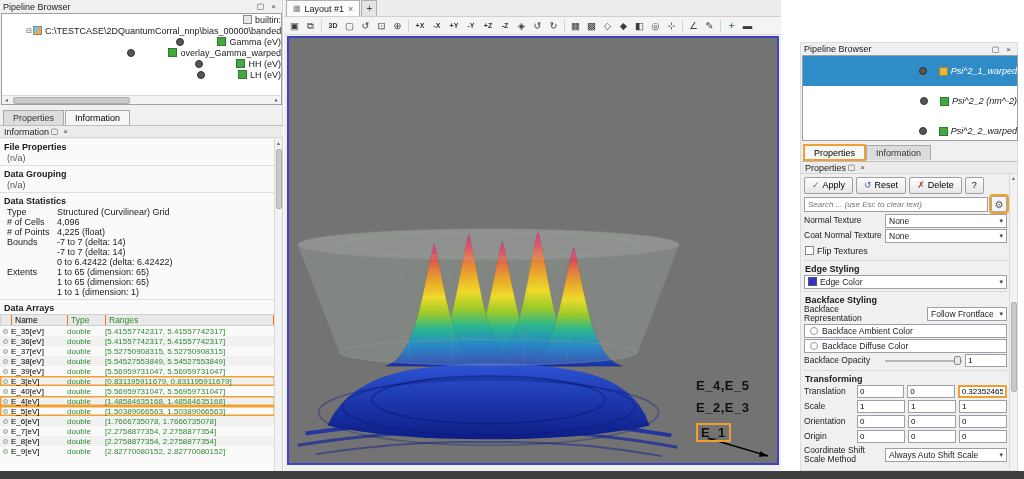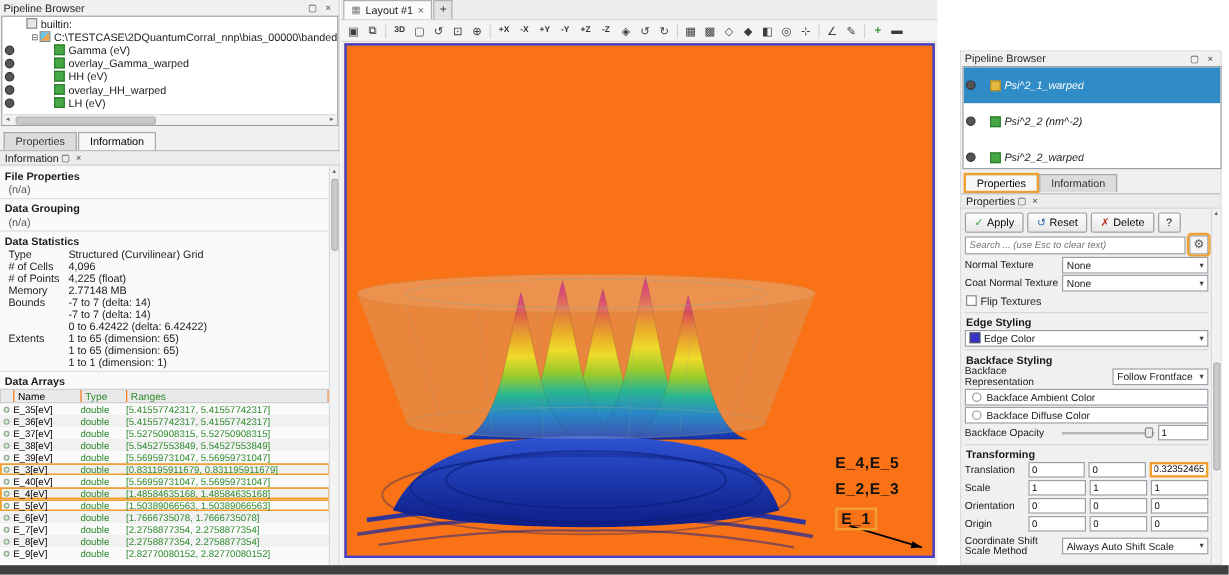--- a/index.html
+++ b/index.html
@@ -11,21 +11,21 @@
   .titlebar .spacer { flex:1; }
   .winbtn { width:11px; height:11px; display:flex; align-items:center; justify-content:center; font-size:8px; color:#444; cursor:default; }
   .tabs { display:flex; gap:1px; padding-left:3px; align-items:flex-end; }
   .tab { height:15px; padding:0 9px; display:flex; align-items:center; font-size:9px; background:#dcdcdc; border:1px solid #a9a9a9; border-bottom:none; color:#333; }
   .tab.active { background:#f7f7f7; color:#000; }
   .tab.annot { outline:2px solid #F0A030; outline-offset:-1px; }
   .panelbar { height:13px; background:#ececec; border-top:1px solid #bdbdbd; border-bottom:1px solid #d5d5d5; display:flex; align-items:center; padding:0 4px; font-size:9px; }
 
   
   .treebox { background:#fff; border:1px solid #9aa0a6; position:absolute; overflow:hidden; }
-  .tree-row { display:flex; align-items:center; height:11px; white-space:nowrap; }
+  .tree-row { display:flex; align-items:center; height:11px; white-space:nowrap;justify-content:flex-end; }
   .rp .tree-row { height:30px;font-style:italic; }
   .tree-row.selected { background:#308CC6; color:#fff; }
   .eye { width:8px; height:8px; flex:none; margin:0 2px 0 2px; border-radius:50%; }
   .eye.circle { border:1px solid #9fb0c0; background:#fff; }
   .eye.dot-blue { border:1px solid #4a7ec0; background:#3d77cc; }
   .eye.eye { border:1px solid #333; background:#555; }
   .eye.empty { visibility:hidden; }
   .indent { flex:none; width:0; }
   .depth-1 .indent { width:11px; }
   .depth-2 .indent { width:23px; }
@@ -77,21 +77,21 @@
   #center-tabbar { height:17px; display:flex; align-items:flex-end; padding-left:2px; border-bottom:1px solid #cfcfcf; background:#ededed; }
   .view-tab { height:16px; background:#fbfbfb; border:1px solid #b0b0b0; border-bottom:none; display:flex; align-items:center; gap:4px; padding:0 6px; font-size:9px; }
   .view-tab .ticon { color:#777; font-size:8px; }
   .view-tab .tclose { color:#666; font-size:9px; }
   .tab-add { width:16px; height:16px; border:1px solid #b0b0b0; border-bottom:none; background:#e4e4e4; display:flex; align-items:center; justify-content:center; font-size:10px; color:#444; margin-left:1px; }
   #center-toolbar { height:18px; display:flex; align-items:center; padding:0 3px; gap:1px; background:#f4f4f4; border-bottom:1px solid #dadada; }
   .tbtn { width:15px; height:15px; display:flex; align-items:center; justify-content:center; font-size:9.5px; color:#3c3c3c; }
   .tbtn.txt { font-size:7px; font-weight:bold; width:16px; color:#333; }
   .tbtn.sep { width:1px; height:12px; background:#d2d2d2; margin:0 2px; }
   .tbtn.green { color:#2d9a2d; font-weight:bold; }
-  #viewport { position:absolute; left:3px; top:36px; width:492px; height:429px; background:#f97316; border:2px solid #4040CC; }
+  #viewport { position:absolute; left:3px; top:36px; width:492px; height:429px; background:#737373; border:2px solid #4040CC; }
   #viewport svg { position:absolute; inset:0; width:100%; height:100%; }
   .vp-label { position:absolute; left:407px; font-weight:bold; font-size:13px; color:#111; letter-spacing:0.5px; }
   #vp-label-e1 { border:2px solid #F0A030; padding:0 3px; }
 
   
   #right { position:absolute; left:800px; top:42px; width:218px; height:429px; background:#f0f0f0; border:1px solid #dcdcdc; }
   .rp { font-size:9px; }
   #right-tree { left:1px; top:12px; width:216px; height:86px; }
   #right-tabs { position:absolute; top:102px; left:0; }
   #right-panelbar { position:absolute; top:118px; left:0; width:216px; }
@@ -173,27 +173,20 @@
       </div>
 
       <div class="tree-row depth-2">
         <span class="eye dot-blue"></span>
         <span class="indent"></span>
         <span class="expander"></span>
         <span class="titem-icon cube-green"></span>
         <span class="titem-label">HH (eV)</span>
       </div>
 
-      <div class="tree-row depth-2">
-        <span class="eye circle"></span>
-        <span class="indent"></span>
-        <span class="expander"></span>
-        <span class="titem-icon cube-green"></span>
-        <span class="titem-label">overlay_HH_warped</span>
-      </div>
 
       <div class="tree-row depth-2">
         <span class="eye circle"></span>
         <span class="indent"></span>
         <span class="expander"></span>
         <span class="titem-icon cube-green"></span>
         <span class="titem-label">LH (eV)</span>
       </div>
     <div class="hscroll">
       <span class="sarrow">◄</span>
@@ -231,24 +224,20 @@
         <div class="stat-row">
           <span class="stat-label"># of Cells</span>
           <span class="stat-value">4,096</span>
         </div>
 
         <div class="stat-row">
           <span class="stat-label"># of Points</span>
           <span class="stat-value">4,225 (float)</span>
         </div>
 
-        <div class="stat-row">
-          <span class="stat-label">Memory</span>
-          <span class="stat-value">2.77148 MB</span>
-        </div>
 
         <div class="stat-row">
           <span class="stat-label">Bounds</span>
           <span class="stat-value">-7 to 7 (delta: 14)
 -7 to 7 (delta: 14)
 0 to 6.42422 (delta: 6.42422)</span>
         </div>
 
         <div class="stat-row">
           <span class="stat-label">Extents</span>

